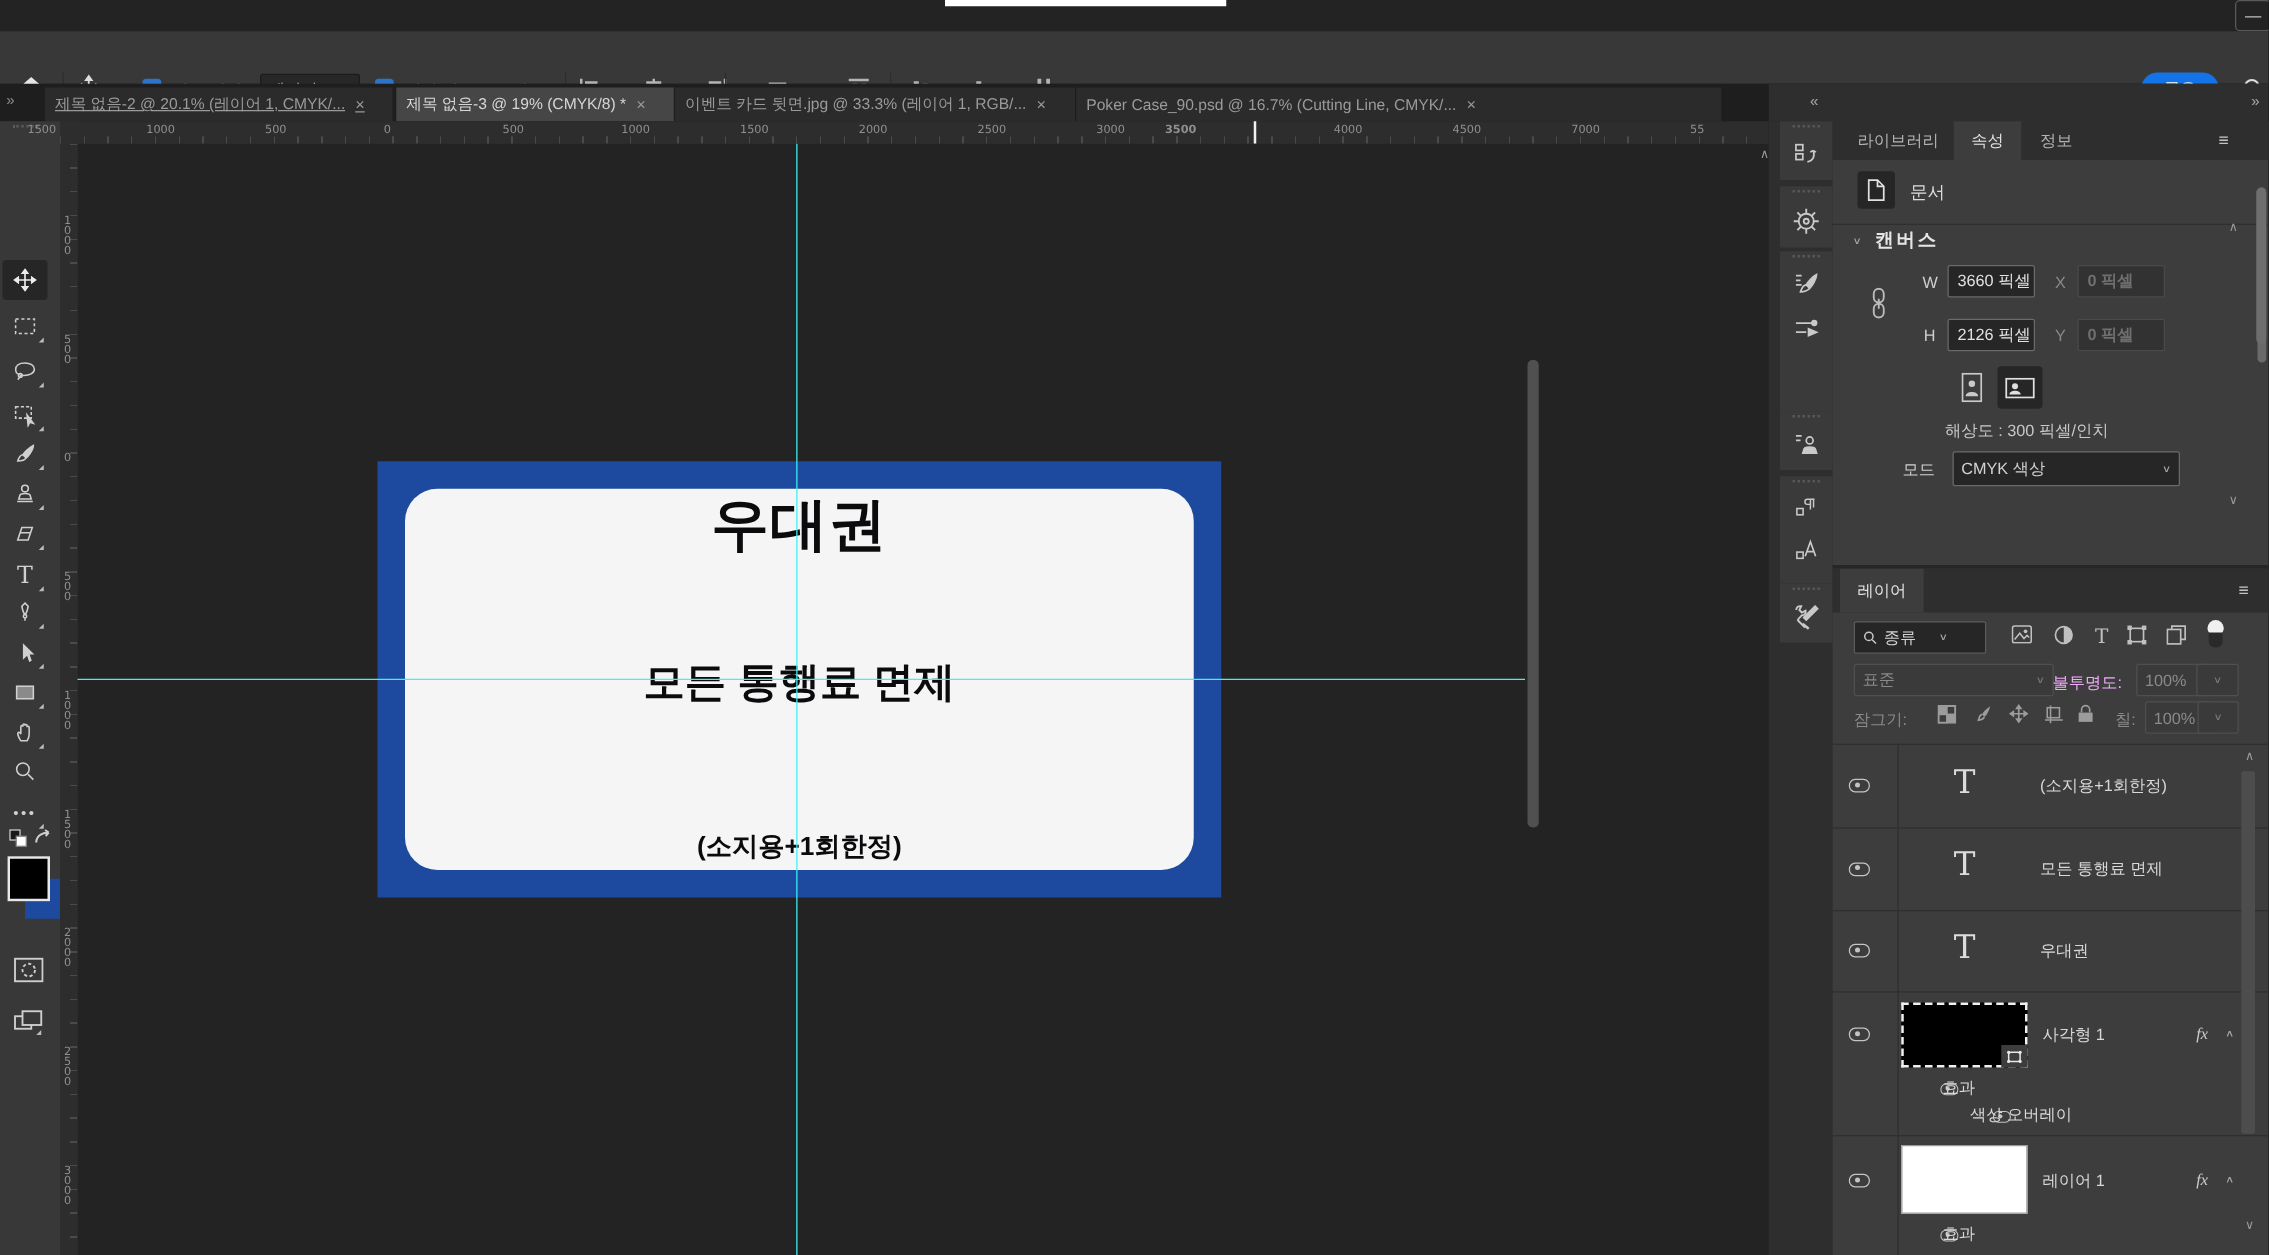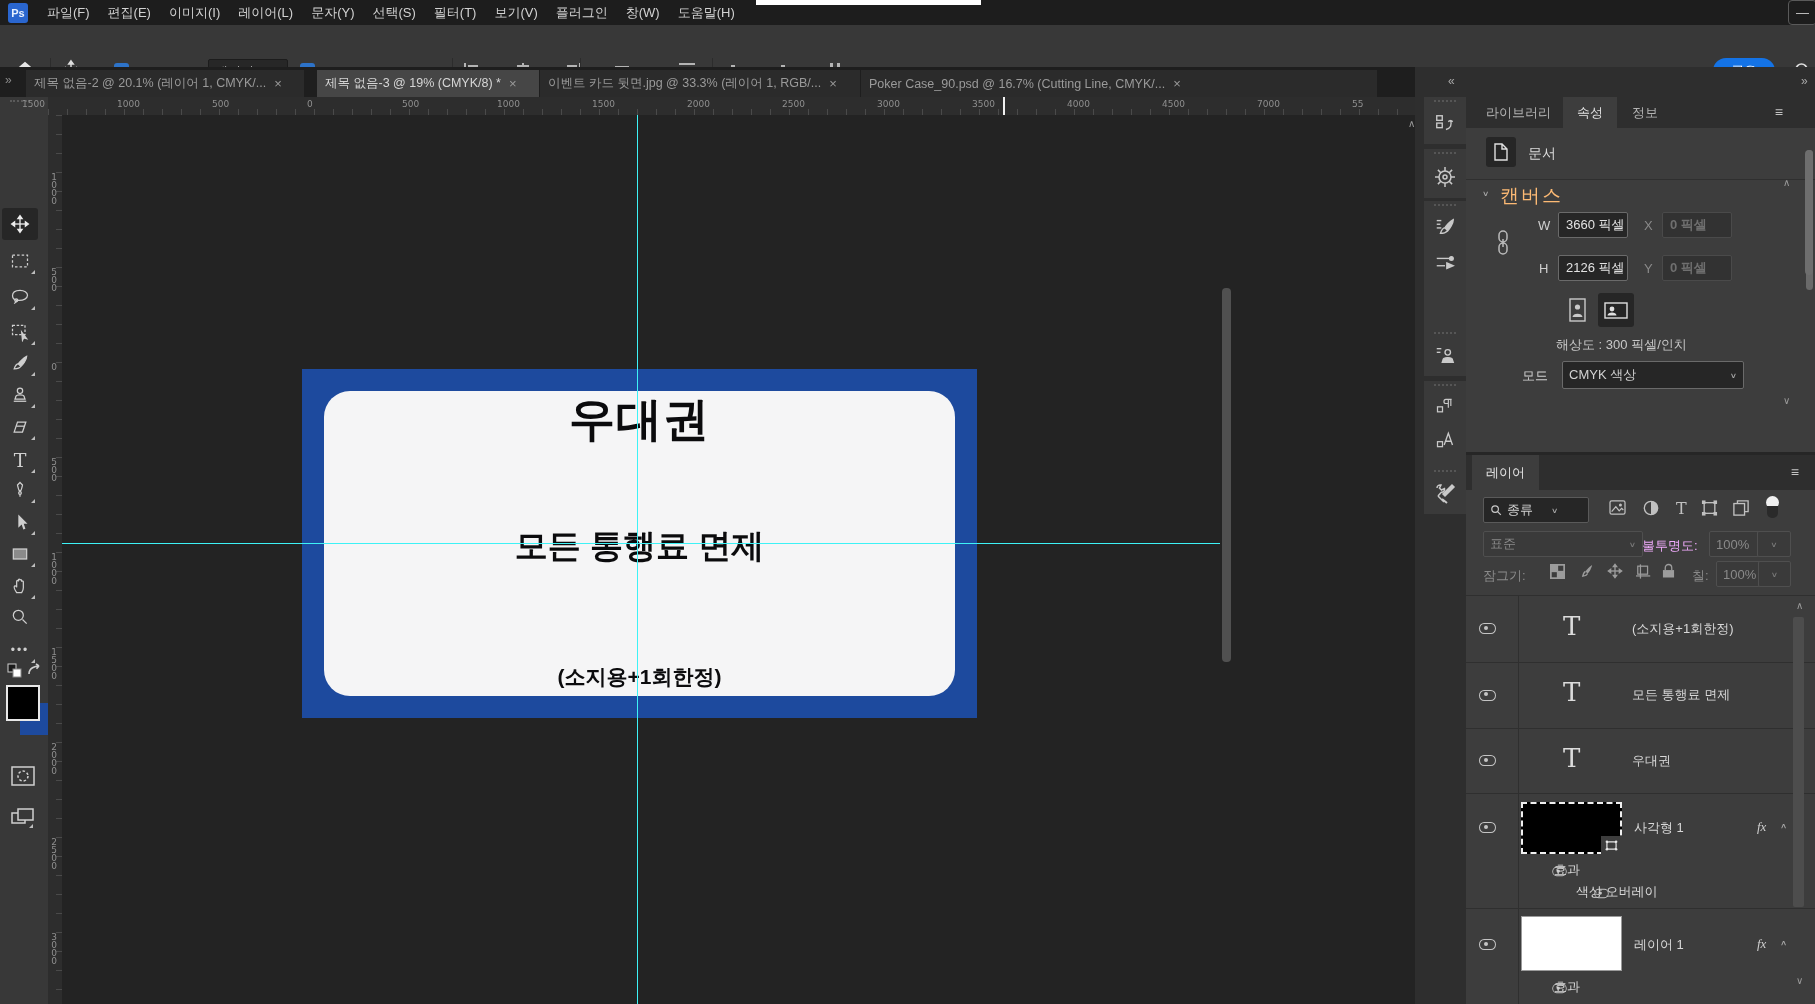--- a/index.html
+++ b/index.html
@@ -90,35 +90,20 @@
   .tthumb{position:absolute;color:#dcdcdc;font-family:"DejaVu Serif",serif;font-size:26px;}
   .disabled-box{background:#3a3a3a;border:1px solid #4f4f4f;color:#8a8a8a;}
   .mini-ico svg{stroke:#9c9c9c;fill:none;stroke-width:1.4;}
   .scroll-thumb{position:absolute;background:#555;border-radius:4px;}
 </style>
 </head>
 <body>
 
 <div id="root">
 
-  <div id="menubar" class="abs">
-    <div class="ps-logo">Ps</div>
-    <div style="width:10px"></div>
-    <span class="menu-item">파일(F)</span>
-    <span class="menu-item">편집(E)</span>
-    <span class="menu-item">이미지(I)</span>
-    <span class="menu-item">레이어(L)</span>
-    <span class="menu-item">문자(Y)</span>
-    <span class="menu-item">선택(S)</span>
-    <span class="menu-item">필터(T)</span>
-    <span class="menu-item">보기(V)</span>
-    <span class="menu-item">플러그인</span>
-    <span class="menu-item">창(W)</span>
-    <span class="menu-item">도움말(H)</span>
-  </div>
   <div class="abs" style="left:756px;top:0;width:225px;height:5px;background:#ffffff;"></div>
   <div class="abs" style="left:1788px;top:0;width:27px;height:23px;border:1px solid #5a5a5a;border-radius:4px;display:flex;align-items:center;justify-content:center;color:#cccccc;">—</div>
 
   <div id="optionsbar" class="abs">
     <div class="abs" style="left:14px;top:33px;">
       <svg width="22" height="22" viewBox="0 0 24 24">
           <path d="M4 11 L12 4 L20 11 V20 H14 V14 H10 V20 H4 Z" fill="#e6e6e6"></path>
         </svg>
     </div>
     <div class="opt-sep" style="left:50px;"></div>
@@ -164,21 +149,21 @@
     <div class="abs" style="left:1793px;top:36px;">
       <svg width="20" height="20" viewBox="0 0 20 20">
           <circle cx="8.5" cy="8.5" r="5.5" stroke="#dddddd" stroke-width="1.7" fill="none"></circle>
           <line x1="13" y1="13" x2="18" y2="18" stroke="#dddddd" stroke-width="1.7"></line>
         </svg>
     </div>
   </div>
 
   <div id="tabbar" class="abs">
     <span class="abs" style="left:5px;top:6px;color:#8a8a8a;font-size:12px;">»</span>
-    <div class="doc-tab" style="left:26px;width:262px;">
+    <div class="doc-tab" style="left:36px;width:262px;text-decoration:underline;">
       <span style="overflow:hidden;text-overflow:ellipsis;">제목 없음-2 @ 20.1% (레이어 1, CMYK/...</span>
       <span class="tab-close">×</span>
     </div>
     <div class="doc-tab active" style="left:317px;width:206px;">
       <span style="overflow:hidden;text-overflow:ellipsis;">제목 없음-3 @ 19% (CMYK/8) *</span>
       <span class="tab-close">×</span>
     </div>
     <div class="doc-tab" style="left:540px;width:304px;">
       <span style="overflow:hidden;text-overflow:ellipsis;">이벤트 카드 뒷면.jpg @ 33.3% (레이어 1, RGB/...</span>
       <span class="tab-close">×</span>
@@ -305,21 +290,21 @@
     <span class="rlabel" style="left:-26px;top:2px;">1500</span>
     <span class="rlabel" style="left:69px;top:2px;">1000</span>
     <span class="rlabel" style="left:164px;top:2px;">500</span>
     <span class="rlabel" style="left:259px;top:2px;">0</span>
     <span class="rlabel" style="left:354px;top:2px;">500</span>
     <span class="rlabel" style="left:449px;top:2px;">1000</span>
     <span class="rlabel" style="left:544px;top:2px;">1500</span>
     <span class="rlabel" style="left:639px;top:2px;">2000</span>
     <span class="rlabel" style="left:734px;top:2px;">2500</span>
     <span class="rlabel" style="left:829px;top:2px;">3000</span>
-    <span class="rlabel" style="left:924px;top:2px;">3500</span>
+    <span class="rlabel" style="left:884px;top:2px;font-weight:bold;">3500</span>
     <span class="rlabel" style="left:1019px;top:2px;">4000</span>
     <span class="rlabel" style="left:1114px;top:2px;">4500</span>
     <span class="rlabel" style="left:1209px;top:2px;">7000</span>
     <span class="rlabel" style="left:1304px;top:2px;">55</span>
     <div class="abs" style="left:955px;top:0;width:2px;height:18px;background:#f0f0f0;"></div>
   </div>
   <div id="vruler" class="abs">
     <span class="rlabel vlabel" style="left:1px;top:57px;">1000</span>
     <span class="rlabel vlabel" style="left:1px;top:152px;">500</span>
     <span class="rlabel vlabel" style="left:1px;top:247px;">0</span>
@@ -447,21 +432,21 @@
     </div>
     <div class="abs" style="left:20px;top:40px;width:30px;height:30px;background:#262626;border-radius:3px;display:flex;align-items:center;justify-content:center;">
       <svg width="16" height="18" viewBox="0 0 16 18">
           <path d="M2 1 H9 L14 6 V17 H2 Z M9 1 V6 H14" stroke="#e0e0e0" fill="none" stroke-width="1.4"></path>
         </svg>
     </div>
     <span class="abs" style="left:62px;top:48px;color:#dcdcdc;font-size:14px;">문서</span>
     <div class="abs" style="left:0;top:82px;width:100%;height:1px;background:#2f2f2f;"></div>
 
     <span class="abs chev" style="left:16px;top:91px;">∨</span>
-    <span class="abs" style="left:34px;top:86px;color:#fdba74;font-size:19px;font-weight:normal;letter-spacing:2px;">캔버스</span>
+    <span class="abs" style="left:34px;top:86px;color:#e5e5e5;font-size:15px;font-weight:bold;letter-spacing:2px;">캔버스</span>
 
     <div class="abs" style="left:30px;top:133px;">
       <svg width="14" height="26" viewBox="0 0 14 26">
           <rect x="3" y="1" width="8" height="11" rx="4" stroke="#bbbbbb" fill="none" stroke-width="1.5"></rect>
           <rect x="3" y="13" width="8" height="11" rx="4" stroke="#bbbbbb" fill="none" stroke-width="1.5"></rect>
           <line x1="7" y1="9" x2="7" y2="17" stroke="#bbbbbb" stroke-width="1.5"></line>
         </svg>
     </div>
     <span class="flabel" style="left:72px;top:121px;">W</span>
     <div class="field" style="left:92px;top:115px;">3660 픽셀</div>

